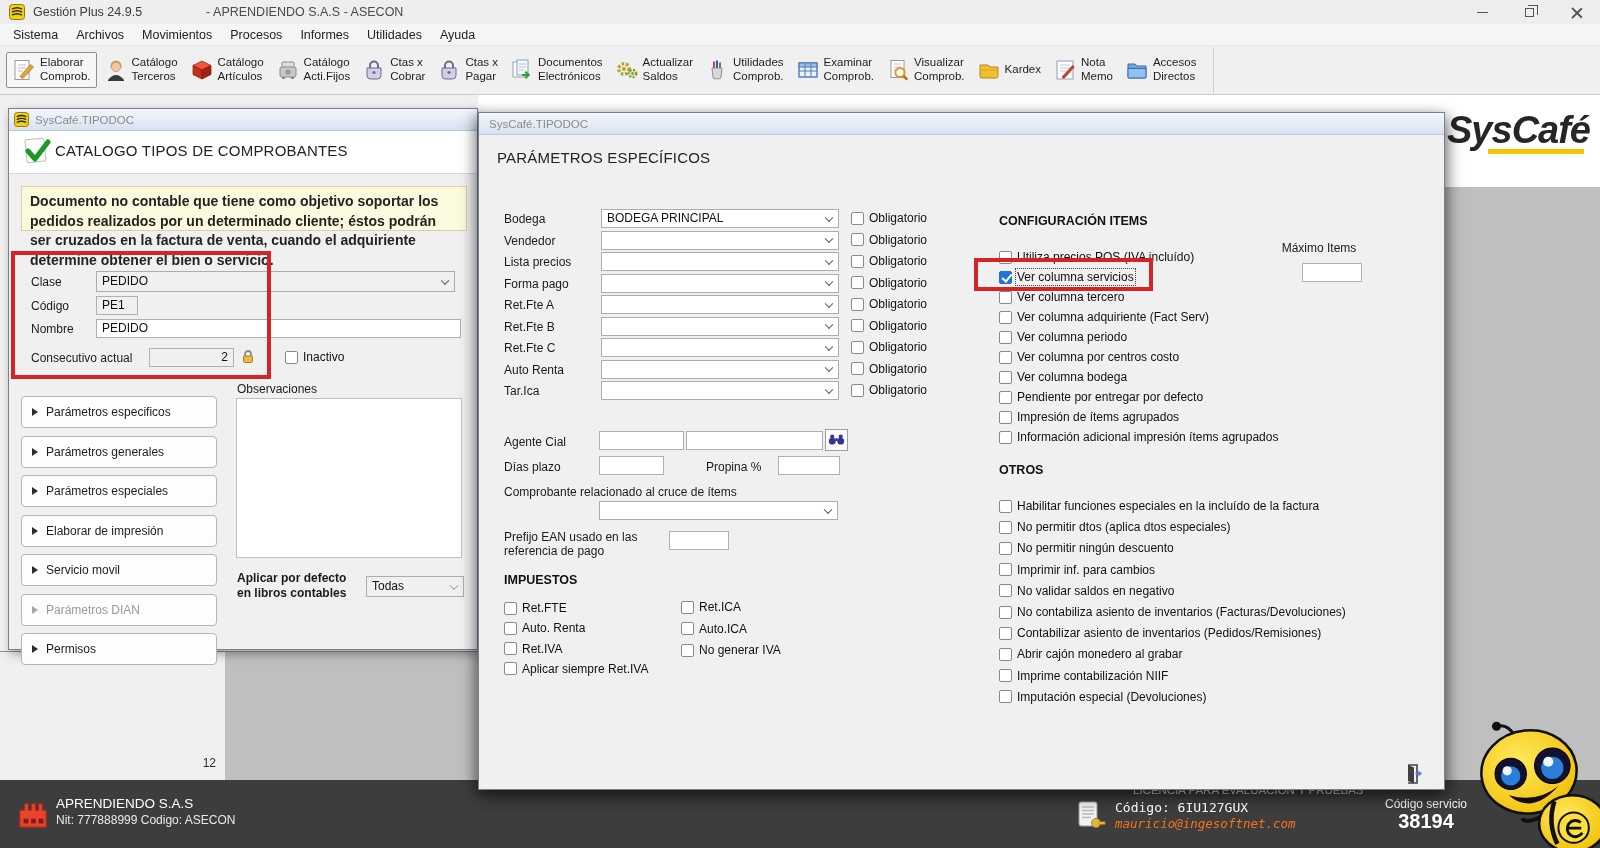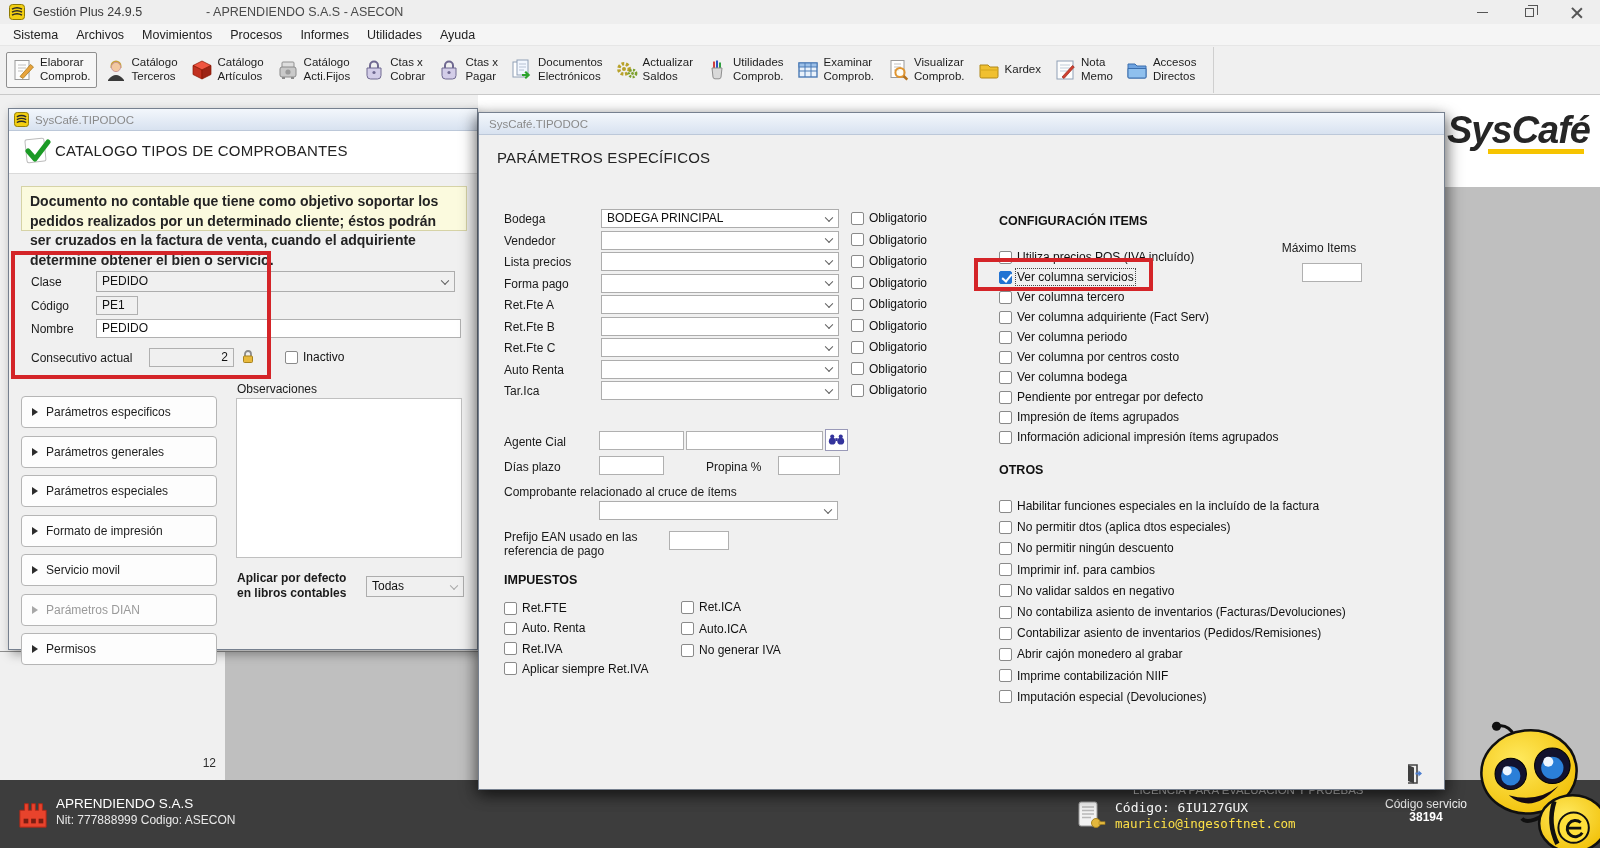--- a/index.html
+++ b/index.html
@@ -70,23 +70,23 @@
   .obs-area{position:absolute;left:227px;top:289px;width:226px;height:160px;background:#fff;border:1px solid #c0c0c0;}
   .bold12{font-weight:bold;}
 
   
   .statusbar{position:absolute;left:0;top:780px;width:1600px;height:68px;background:#3d3d3d;z-index:1;color:#fff;}
   .sb-company{position:absolute;left:56px;top:16px;font-size:13.5px;color:#fff;}
   .sb-nit{position:absolute;left:56px;top:33px;font-size:12px;color:#e9e9e9;}
   .sb-lic{position:absolute;left:1115px;top:4px;}
   .sb-lic .l1{position:absolute;left:18px;top:0;font-size:11.5px;color:#d8d8d8;white-space:nowrap;}
   .sb-lic .l2{position:absolute;left:0;top:16px;font-family:"DejaVu Sans Mono",monospace;font-size:13px;color:#fff;white-space:nowrap;}
-  .sb-lic .l3{position:absolute;left:0;top:32px;font-family:"DejaVu Sans Mono",monospace;font-size:12.5px;color:#fde047;white-space:nowrap;}
+  .sb-lic .l3{position:absolute;left:0;top:32px;font-family:"DejaVu Sans Mono",monospace;font-size:12.5px;color:#f97316;white-space:nowrap;font-style:italic;}
   .sb-serv-l{position:absolute;left:1385px;top:17px;font-size:12px;color:#efefef;}
-  .sb-serv-v{position:absolute;left:1385px;top:30px;width:82px;text-align:center;font-size:12px;font-weight:bold;color:#fff;}
+  .sb-serv-v{position:absolute;left:1385px;top:30px;width:82px;text-align:center;font-size:20px;font-weight:bold;color:#fff;}
   .bee{position:absolute;left:1458px;top:716px;width:142px;height:132px;z-index:6;}
   .exit-btn{position:absolute;left:925px;top:650px;width:20px;height:22px;}
 </style>
 </head>
 <body>
 
 <div class="screen">
 
   <div class="titlebar">
     <span class="app-ico">
@@ -372,21 +372,21 @@
         <div class="side-btn">
           <span class="tri"></span>
           <span>Parámetros generales</span>
         </div>
         <div class="side-btn">
           <span class="tri"></span>
           <span>Parámetros especiales</span>
         </div>
         <div class="side-btn">
           <span class="tri"></span>
-          <span>Formato de impresión</span>
+          <span>Elaborar de impresión</span>
         </div>
         <div class="side-btn">
           <span class="tri"></span>
           <span>Servicio movil</span>
         </div>
         <div class="side-btn dis">
           <span class="tri"></span>
           <span>Parámetros DIAN</span>
         </div>
         <div class="side-btn">

